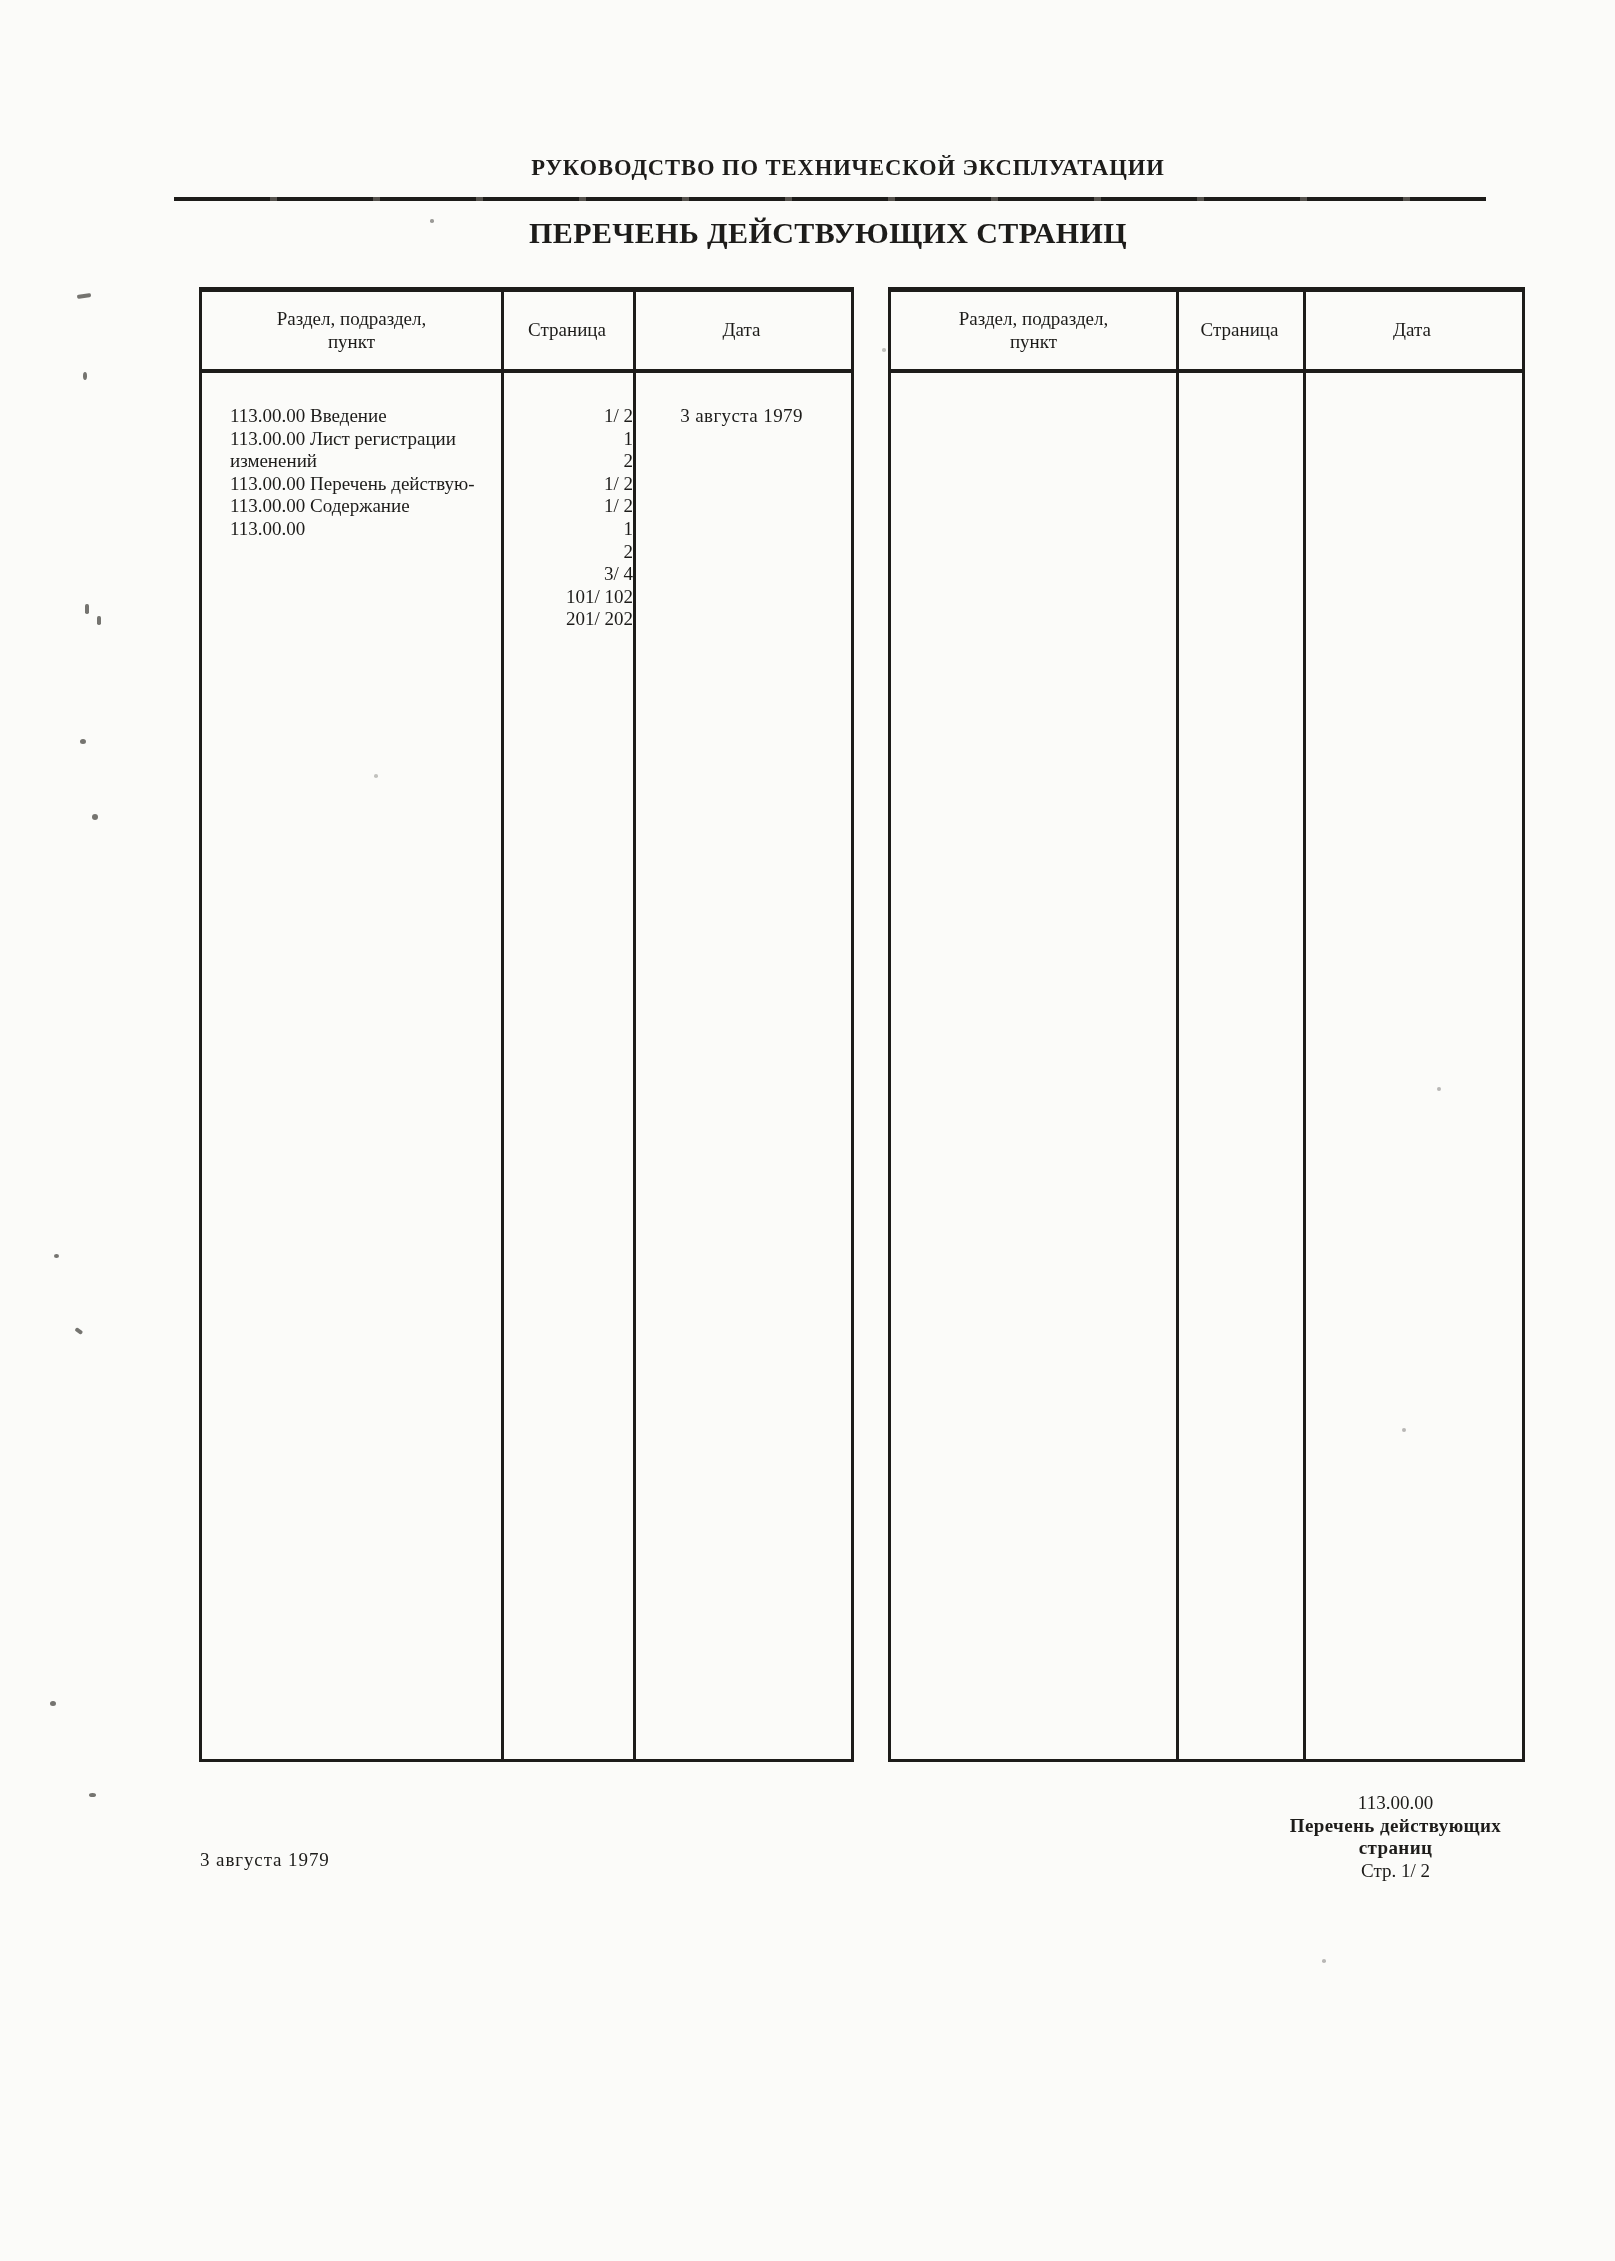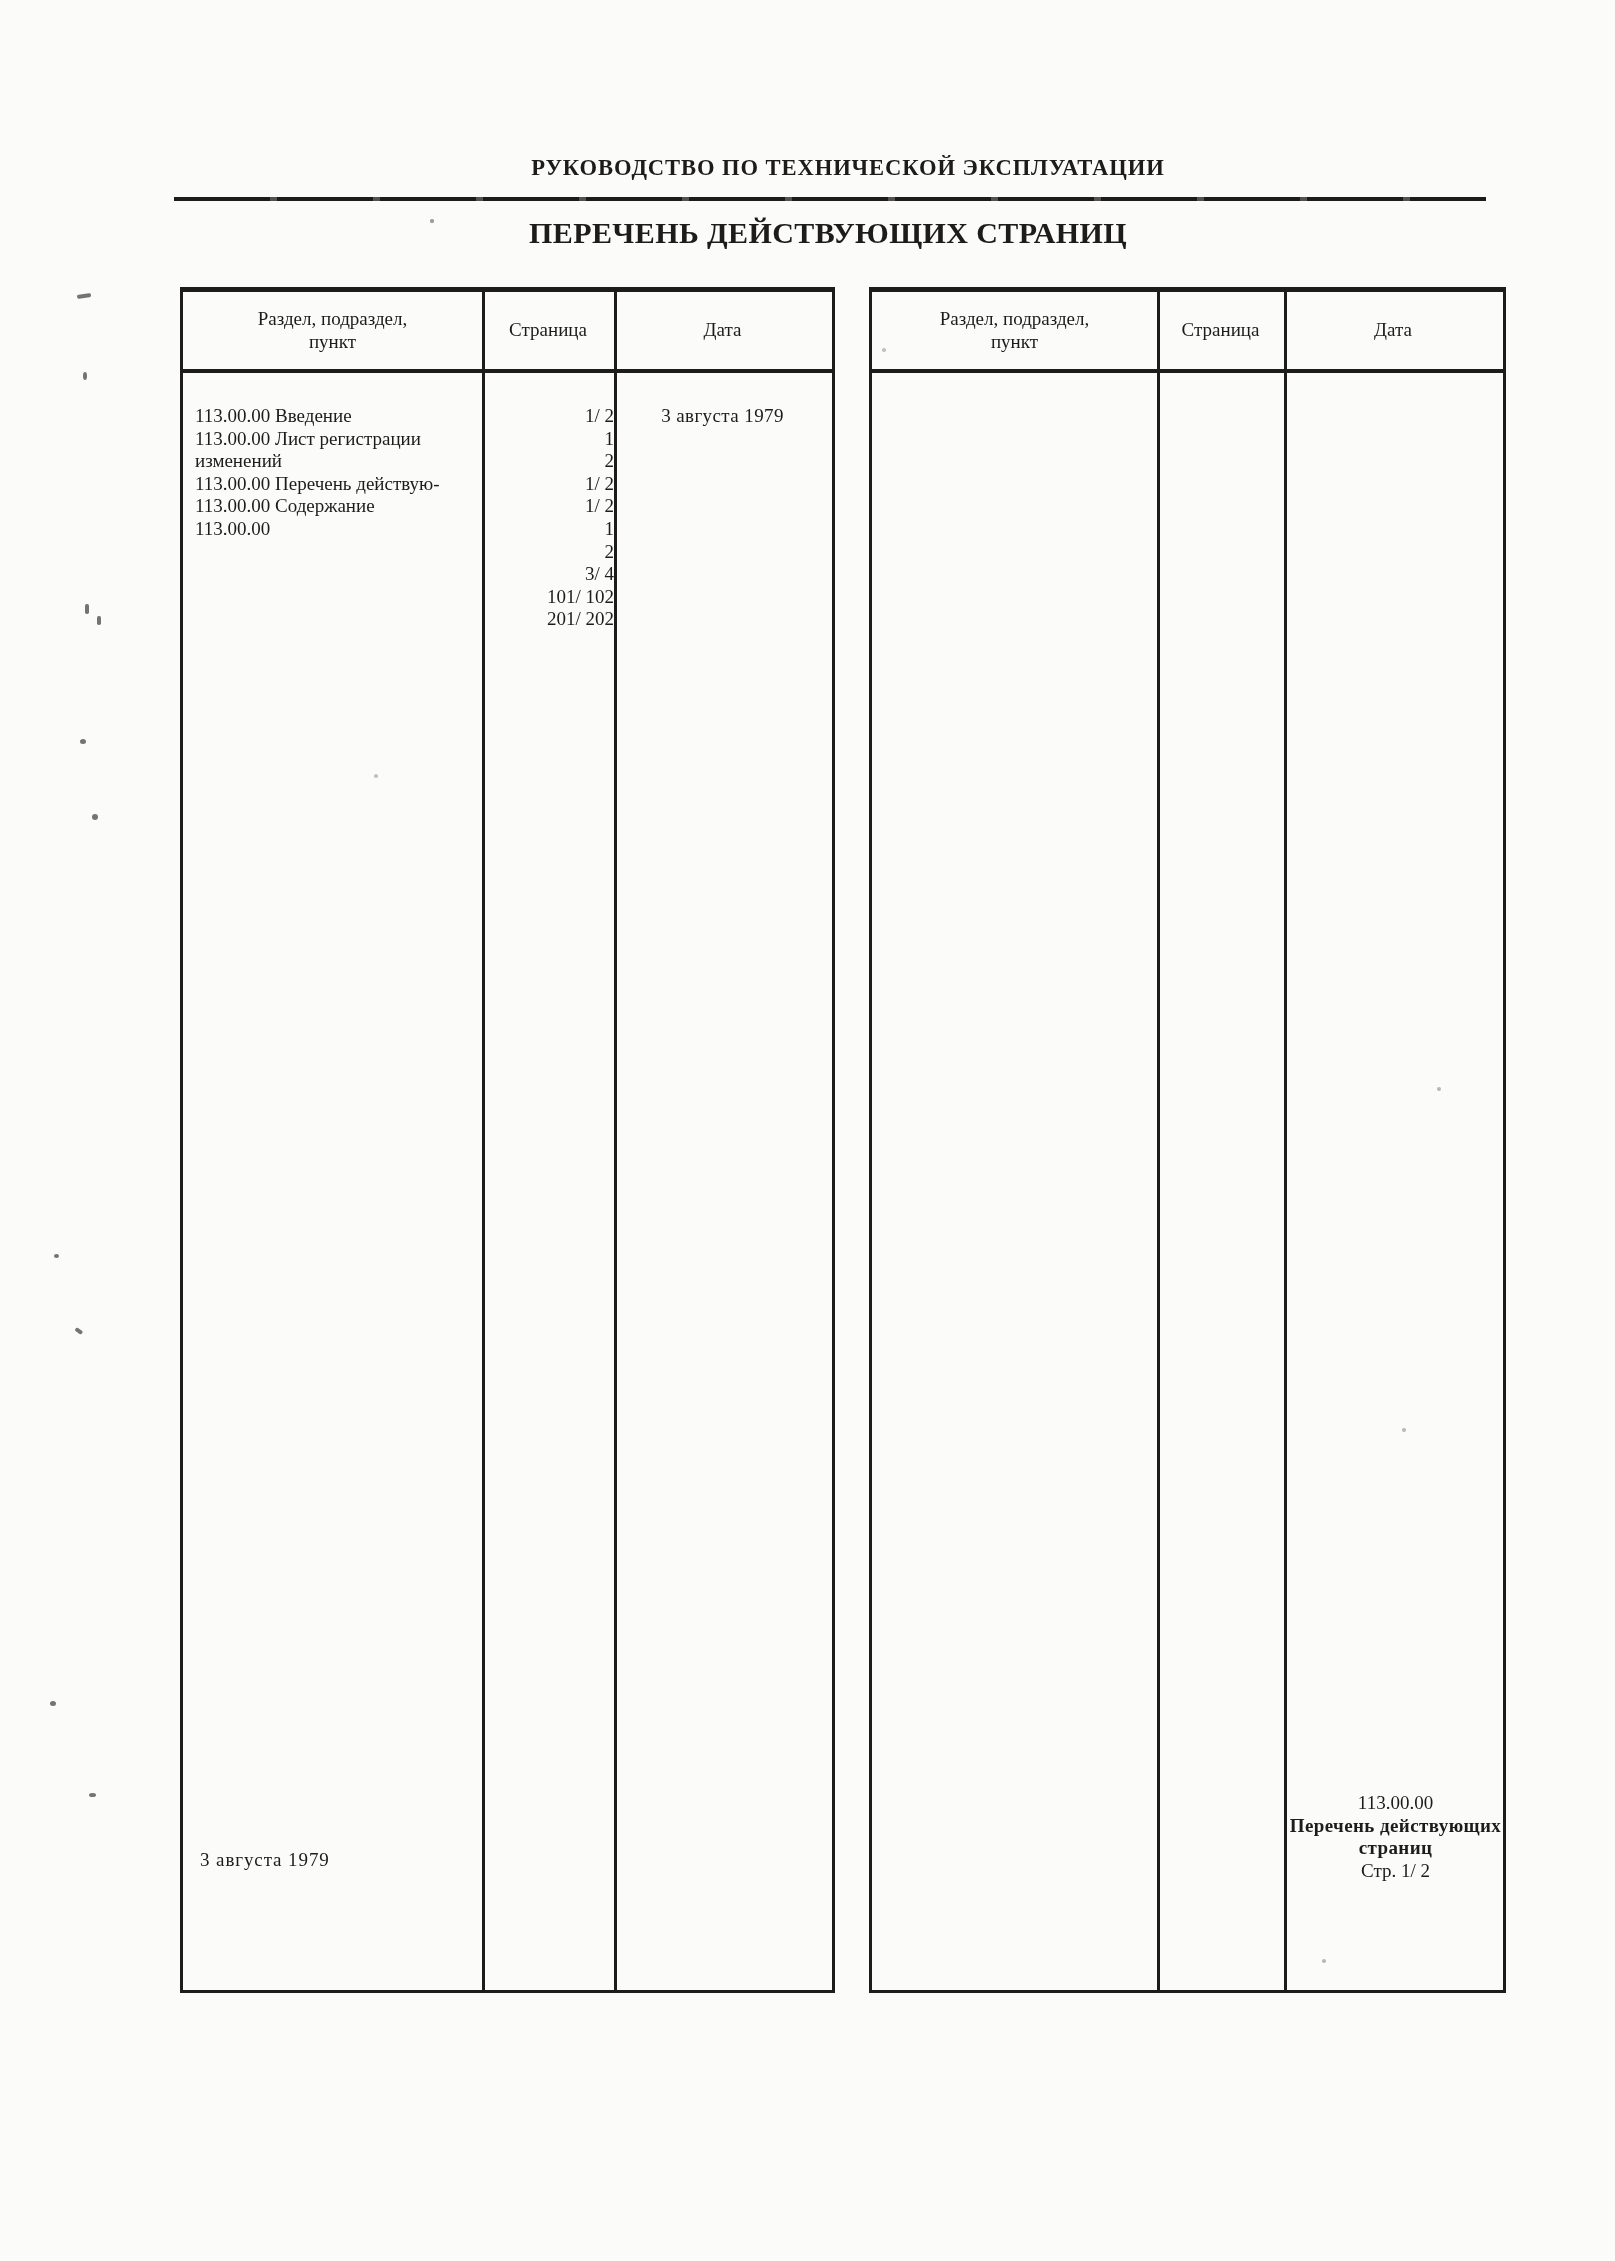--- a/index.html
+++ b/index.html
@@ -30,25 +30,26 @@
   }
   .doc-title{
     top:216px;left:393px;width:870px;
     text-align:center;
     font-size:30px;font-weight:700;letter-spacing:0.4px;
     white-space:nowrap;
   }
 
   
   .tbl{
-    top:287px;height:1706px;
+    top:287px;height:1475px;
     border:3.5px solid var(--ink);
     border-top-width:5.2px;
     box-sizing:border-box;
     background:transparent;
+    margin-left:19px;
   }
   .tbl-left{left:180px;width:655px;}
   .tbl-right{left:869px;width:637px;}
   .vline{position:absolute;top:0;bottom:0;width:2.6px;background:var(--ink);}
   .tbl-left  .v1{left:299px;}  .tbl-left  .v2{left:431px;}
   .tbl-right .v1{left:285px;}  .tbl-right .v2{left:412px;}
 
   .thead{
     height:77px;
     border-bottom:4.3px solid var(--ink);
@@ -59,21 +60,21 @@
     text-align:center;
     font-size:19px;
     line-height:22.6px;
   }
   .tbl-left  .c1{width:299px;} .tbl-left  .c2{width:132px;} .tbl-left  .c3{width:217px;}
   .tbl-right .c1{width:285px;} .tbl-right .c2{width:127px;} .tbl-right .c3{width:218px;}
 
   .tbody{padding-top:32px;}
   .trow{display:flex;height:22.6px;font-size:19px;line-height:22.6px;}
   .td{white-space:nowrap;}
-  .td-sec{text-align:left;padding-left:12px;box-sizing:border-box;}
+  .td-sec{text-align:left;padding-left:28px;box-sizing:border-box;}
   .td-sec.cont{}
   .td-page{text-align:right;}
   .td-date{text-align:center;letter-spacing:0.4px;}
 
   
   .footer-date{
     top:1849px;left:200px;
     font-size:19px;letter-spacing:0.9px;white-space:nowrap;
   }
   .footer-block{

